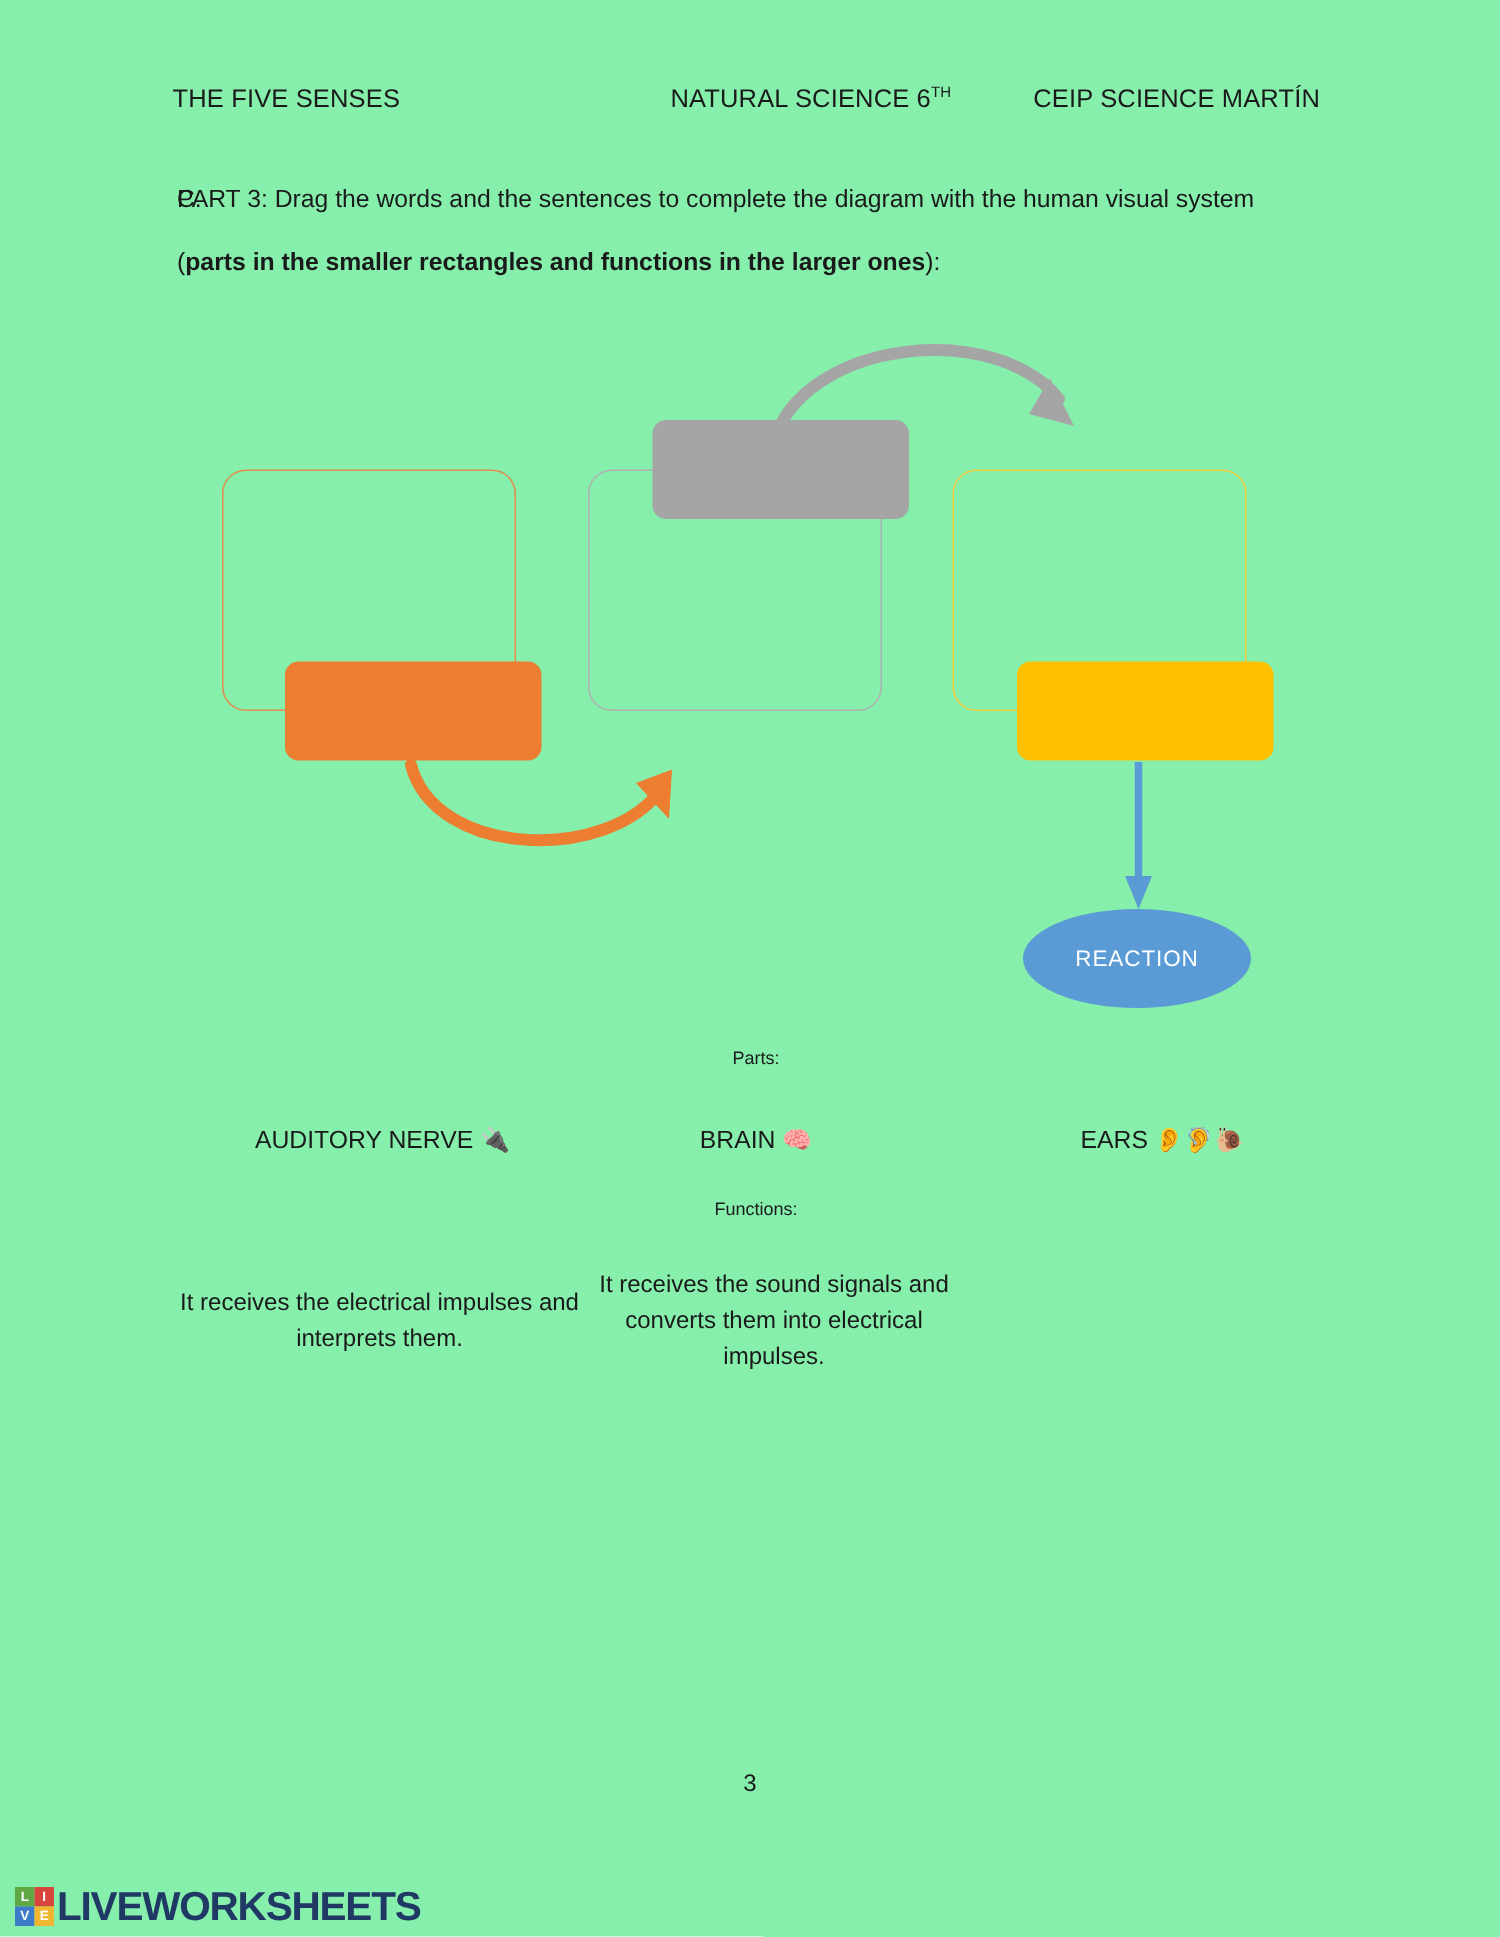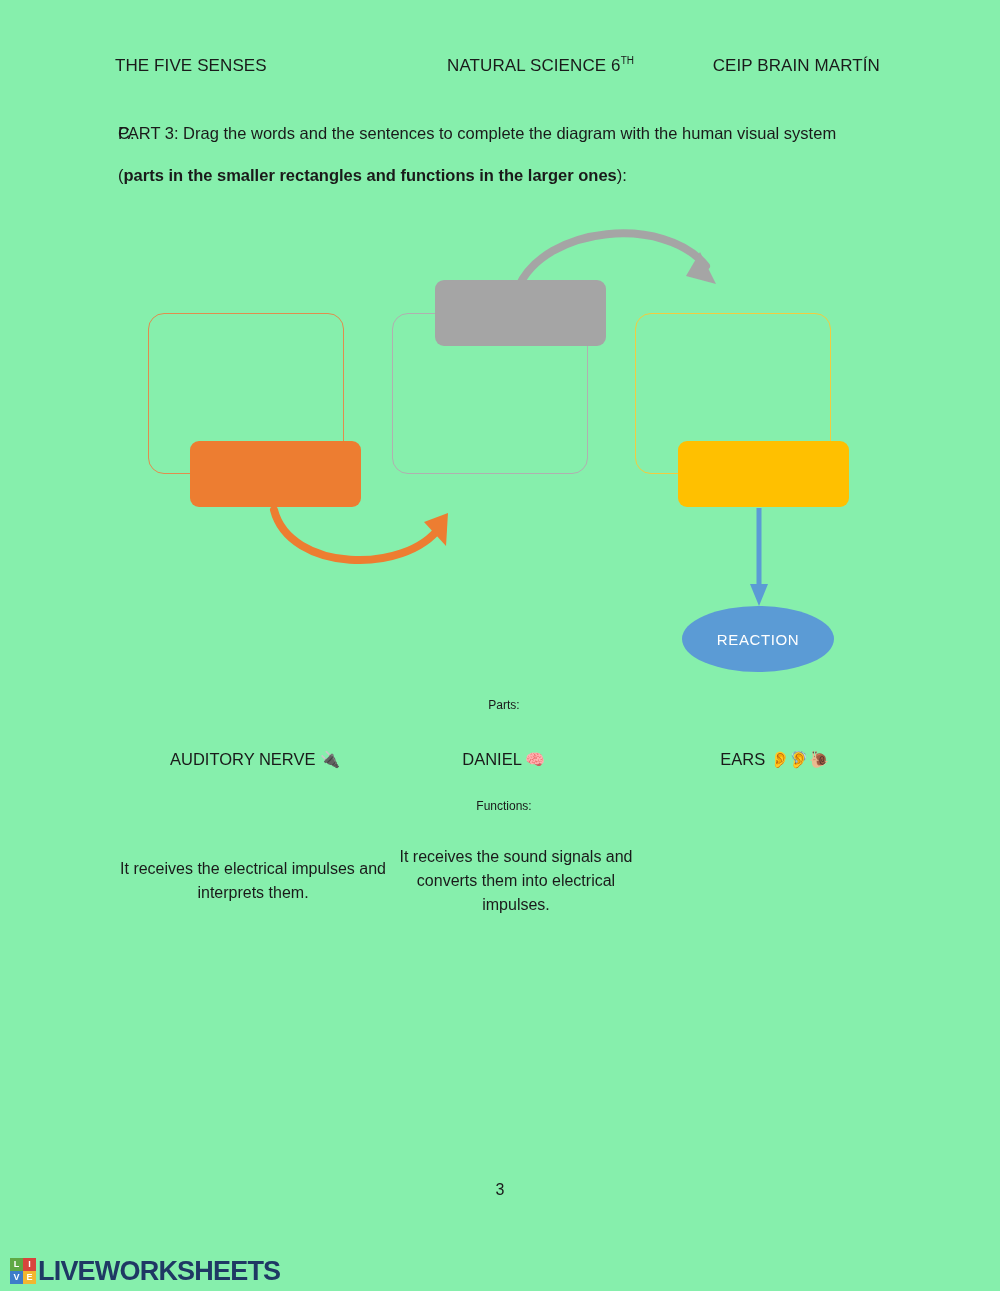--- a/index.html
+++ b/index.html
@@ -224,21 +224,21 @@
   }
 </style>
 </head>
 <body>
 
 <div class="page">
 
   <div class="doc-header">
     <span class="hdr-left">THE FIVE SENSES</span>
     <span class="hdr-center"><span>NATURAL SCIENCE 6</span><sup>TH</sup></span>
-    <span class="hdr-right">CEIP BRAIN MARTÍN</span>
+    <span class="hdr-right">CEIP SCIENCE MARTÍN</span>
   </div>
 
   <div class="instruction">
     <span class="ins-marker">C.</span>
     <span class="ins-body"><span>PART 3: Drag the words and the sentences to complete the diagram with the human visual system (</span><b>parts in the smaller rectangles and functions in the larger ones</b><span>):</span></span>
   </div>
 
   <div class="diagram">
 
     <svg class="arrow-svg" viewBox="0 0 1000 700">
@@ -269,21 +269,21 @@
 
     <div class="reaction-ellipse">
       <span>REACTION</span>
     </div>
   </div>
 
   <div class="bank-label bank-parts-label">Parts:</div>
 
   <div class="bank-word word-auditory"><span>AUDITORY NERVE</span> <span class="emo">🔌</span></div>
 
-  <div class="bank-word word-brain"><span>DANIEL</span> <span class="emo">🧠</span></div>
+  <div class="bank-word word-brain"><span>BRAIN</span> <span class="emo">🧠</span></div>
 
   <div class="bank-word word-ears"><span>EARS</span> <span class="emo">👂🦻🐌</span></div>
 
   <div class="bank-label bank-funcs-label">Functions:</div>
 
   <div class="bank-sentence sent-1">It receives the electrical impulses and interprets them.</div>
   <div class="bank-sentence sent-2">It receives the sound signals and converts them into electrical impulses.</div>
 
   <div class="page-number">3</div>
 

